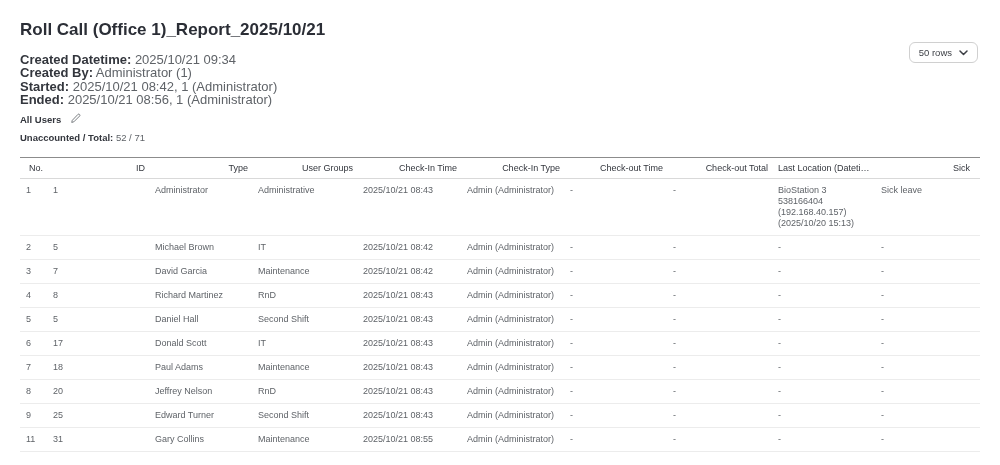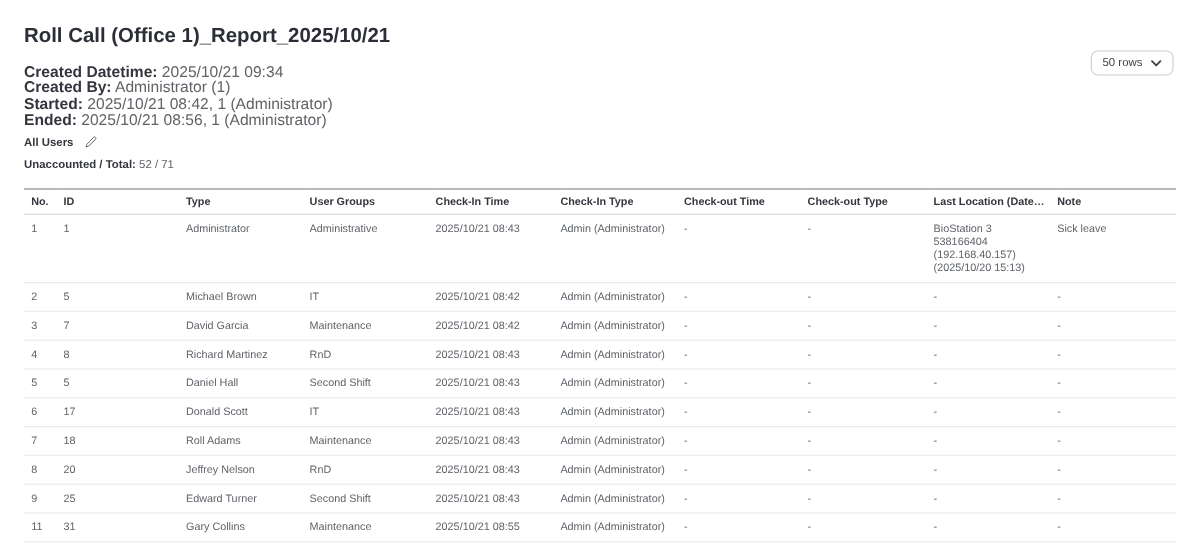--- a/index.html
+++ b/index.html
@@ -39,21 +39,21 @@
   .users-filter .uf-label{font-weight:bold;color:var(--label-text);}
   .edit-btn{background:none;border:none;padding:0;margin:0;cursor:pointer;display:flex;align-items:center;}
   .summary-line{font-size:9.5px;line-height:13px;margin-top:3px;}
   .summary-line b{color:var(--label-text);}
   table.report{
     width:960px;margin-top:13px;border-collapse:collapse;table-layout:fixed;
     border-top:1px solid var(--table-top-border);
     font-size:9px;
   }
   table.report thead th{
-    text-align:left;font-weight:bold;color:var(--label-text);
+    text-align:right;font-weight:normal;color:var(--label-text);
     padding:5px 10px 4px 0;line-height:11px;
     border-bottom:1px solid var(--header-border);
     white-space:nowrap;overflow:hidden;text-overflow:ellipsis;
   }
   table.report tbody td{
     color:var(--body-text);
     padding:6px 10px 6px 0;line-height:11px;
     border-bottom:1px solid var(--row-border);
     vertical-align:top;overflow:hidden;
   }
@@ -113,23 +113,23 @@
       </colgroup>
     <thead>
       <tr>
           <th>No.</th>
           <th>ID</th>
           <th>Type</th>
           <th>User Groups</th>
           <th>Check-In Time</th>
           <th>Check-In Type</th>
           <th>Check-out Time</th>
-          <th>Check-out Type</th>
+          <th>Check-out Total</th>
           <th>Last Location (Datetime)</th>
-          <th>Note</th>
+          <th>Sick</th>
         </tr>
     </thead>
     <tbody>
         <tr>
           <td>1</td>
           <td>1</td>
           <td>Administrator</td>
           <td>Administrative</td>
           <td>2025/10/21 08:43</td>
           <td>Admin (Administrator)</td>
@@ -194,21 +194,21 @@
           <td>2025/10/21 08:43</td>
           <td>Admin (Administrator)</td>
           <td>-</td>
           <td>-</td>
           <td>-</td>
           <td>-</td>
         </tr>
         <tr>
           <td>7</td>
           <td>18</td>
-          <td>Roll Adams</td>
+          <td>Paul Adams</td>
           <td>Maintenance</td>
           <td>2025/10/21 08:43</td>
           <td>Admin (Administrator)</td>
           <td>-</td>
           <td>-</td>
           <td>-</td>
           <td>-</td>
         </tr>
         <tr>
           <td>8</td>

